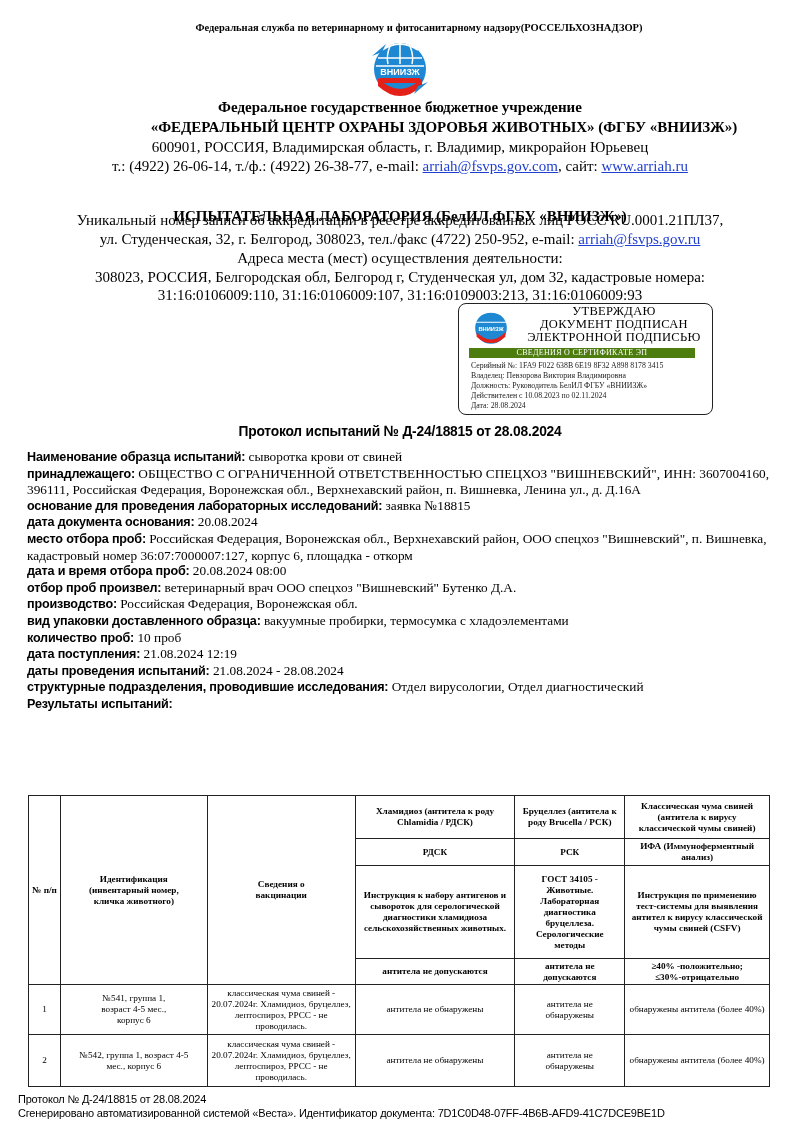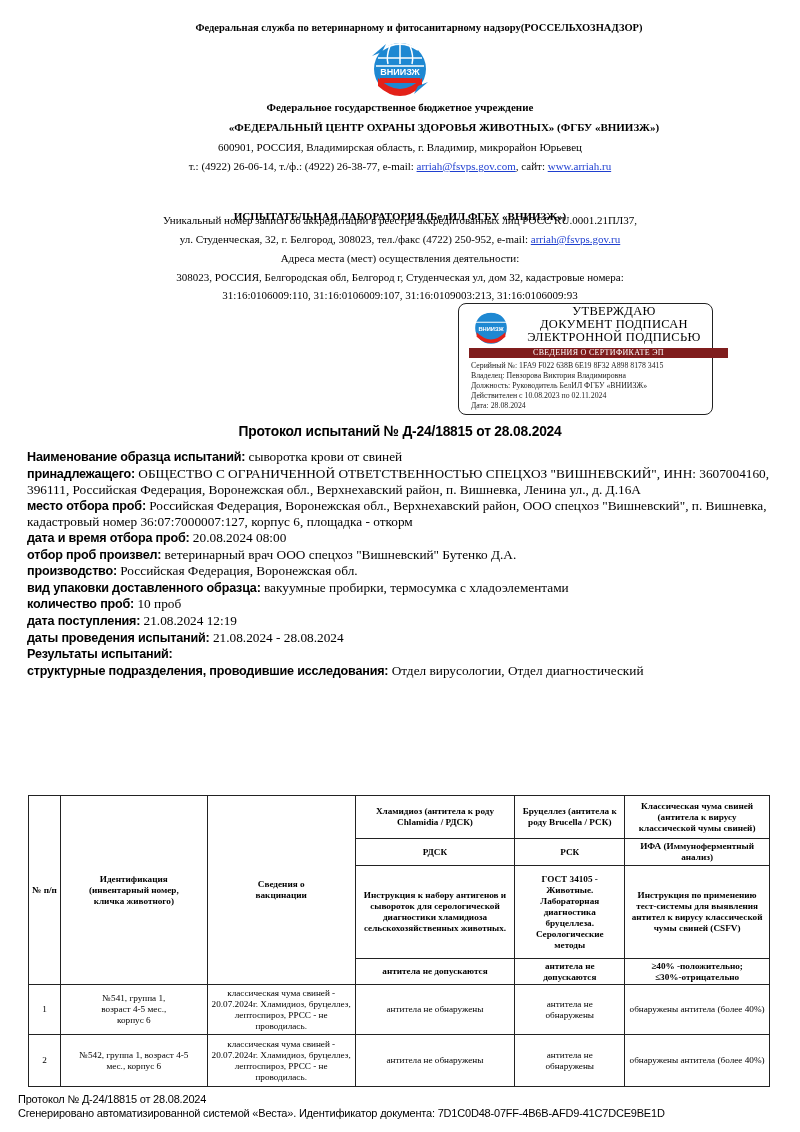--- a/index.html
+++ b/index.html
@@ -2,28 +2,28 @@
 <html><head>
 <meta charset="utf-8">
 <style>
   html, body { margin:0; padding:0; background:#ffffff; }
   body { width:800px; height:1132px; position:relative; overflow:hidden; color:#000;
          font-family:"Liberation Serif", "DejaVu Serif", serif; }
   .abs { position:absolute; }
   .center { left:0; width:800px; text-align:center; }
   .hdr-top { top:22px; font-size:10.5px; font-weight:bold;padding-left:19px; }
   .logo { left:368px; top:38px; width:64px; height:62px; }
-  .line { font-size:11px; line-height:21px; }
+  .line { font-size:15px; line-height:21px; }
   .bold { font-weight:bold; }
   a.lnk { color:#1f3fd0; text-decoration:underline; }
   
   .stamp { left:458px; top:303px; width:253px; height:110px; border:1.5px solid #222; border-radius:8px; background:#fff; }
   .stamp-logo { left:9px; top:5px; width:46px; height:38px; }
   .stamp-title { left:60px; top:1px; width:190px; text-align:center; font-size:12.5px; line-height:13px; letter-spacing:0.3px; }
-  .stamp-bar { left:10px; top:44px; width:259px; height:10px; background:#7f1d1d; color:#fff; font-size:8px; line-height:10px; text-align:center; letter-spacing:0.3px; }
+  .stamp-bar { left:10px; top:44px; width:226px; height:10px; background:#4d7c0f; color:#fff; font-size:8px; line-height:10px; text-align:center; letter-spacing:0.3px; }
   .stamp-info { left:12px; top:57px; width:235px; font-size:7.8px; line-height:10px; color:#222; }
   .title { top:422px; font-size:15px; font-weight:bold; font-family:"Liberation Sans", "DejaVu Sans", sans-serif; letter-spacing:-0.2px; transform:scaleX(0.92); }
   .fields { left:27px; top:449px; width:750px; font-size:13.3px; line-height:15.6px; font-family:"Liberation Serif", serif; }
   .fields .f { margin:0; }
   .fields .lbl { font-weight:bold; font-family:"Liberation Sans", sans-serif; font-size:12.6px; letter-spacing:-0.2px; }
   
   table.res { position:absolute; left:28px; top:795px; width:742px; border-collapse:collapse; font-size:9.2px; line-height:11px; }
   table.res td { border:1.3px solid #222; text-align:center; vertical-align:middle; padding:1px 3px; }
   table.res td.h { font-weight:bold; }
   .foot { left:18px; font-size:11px; font-family:"Liberation Sans", sans-serif; letter-spacing:-0.2px; }
@@ -81,30 +81,32 @@
     <div>Действителен с 10.08.2023 по 02.11.2024</div>
     <div>Дата: 28.08.2024</div>
   </div>
 </div>
 
 <div class="abs center title">Протокол испытаний № Д-24/18815 от 28.08.2024</div>
 
 <div class="abs fields">
   <p class="f"><span class="lbl">Наименование образца испытаний:</span><span> сыворотка крови от свиней</span></p>
   <p class="f"><span class="lbl">принадлежащего:</span><span> ОБЩЕСТВО С ОГРАНИЧЕННОЙ ОТВЕТСТВЕННОСТЬЮ СПЕЦХОЗ "ВИШНЕВСКИЙ", ИНН: 3607004160, 396111, Российская Федерация, Воронежская обл., Верхнехавский район, п. Вишневка, Ленина ул., д. Д.16А</span></p>
+  <p class="f"><span class="lbl">основание для проведения лабораторных исследований:</span><span> заявка №18815</span></p>
+  <p class="f"><span class="lbl">дата документа основания:</span><span> 20.08.2024</span></p>
   <p class="f"><span class="lbl">место отбора проб:</span><span> Российская Федерация, Воронежская обл., Верхнехавский район, ООО спецхоз "Вишневский", п. Вишневка, кадастровый номер 36:07:7000007:127, корпус 6, площадка - откорм</span></p>
   <p class="f"><span class="lbl">дата и время отбора проб:</span><span> 20.08.2024 08:00</span></p>
   <p class="f"><span class="lbl">отбор проб произвел:</span><span> ветеринарный врач ООО спецхоз "Вишневский" Бутенко Д.А.</span></p>
   <p class="f"><span class="lbl">производство:</span><span> Российская Федерация, Воронежская обл.</span></p>
   <p class="f"><span class="lbl">вид упаковки доставленного образца:</span><span> вакуумные пробирки, термосумка с хладоэлементами</span></p>
   <p class="f"><span class="lbl">количество проб:</span><span> 10 проб</span></p>
   <p class="f"><span class="lbl">дата поступления:</span><span> 21.08.2024 12:19</span></p>
   <p class="f"><span class="lbl">даты проведения испытаний:</span><span> 21.08.2024 - 28.08.2024</span></p>
+  <p class="f"><span class="lbl">структурные подразделения, проводившие исследования:</span><span> Отдел вирусологии, Отдел диагностический</span></p>
   <p class="f"><span class="lbl">Результаты испытаний:</span><span></span></p>
-  <p class="f"><span class="lbl">структурные подразделения, проводившие исследования:</span><span> Отдел вирусологии, Отдел диагностический</span></p>
 </div>
 
 <table class="res">
   <colgroup>
     <col style="width:32px">
       <col style="width:147px">
       <col style="width:148px">
       <col style="width:160px">
       <col style="width:110px">
       <col style="width:145px">

